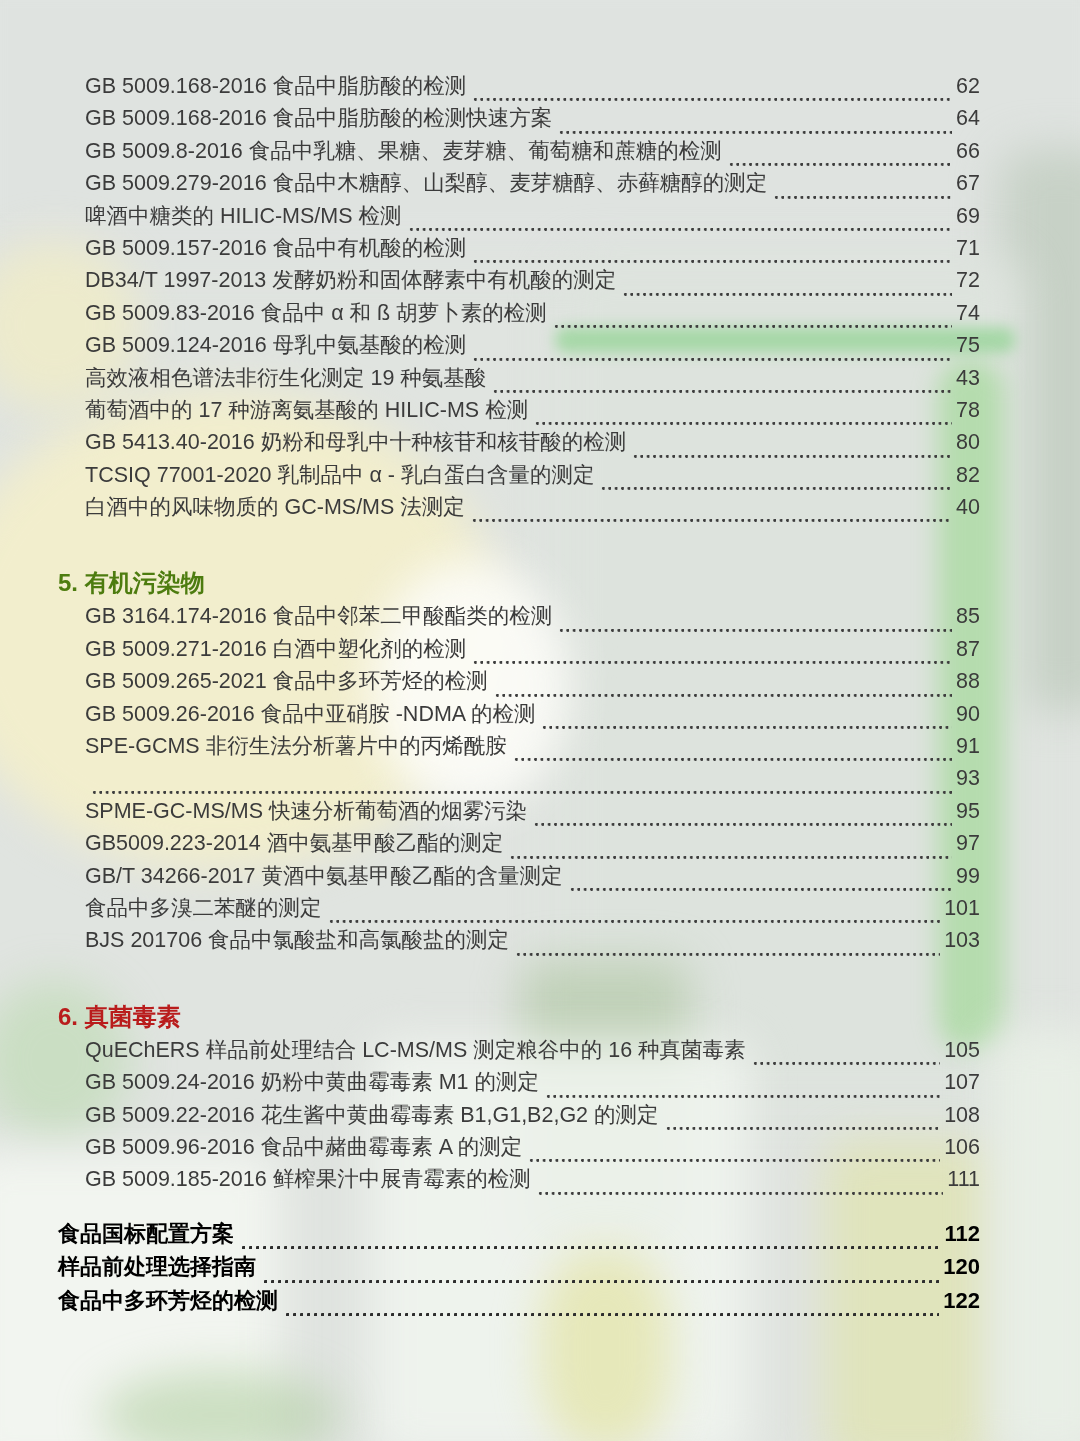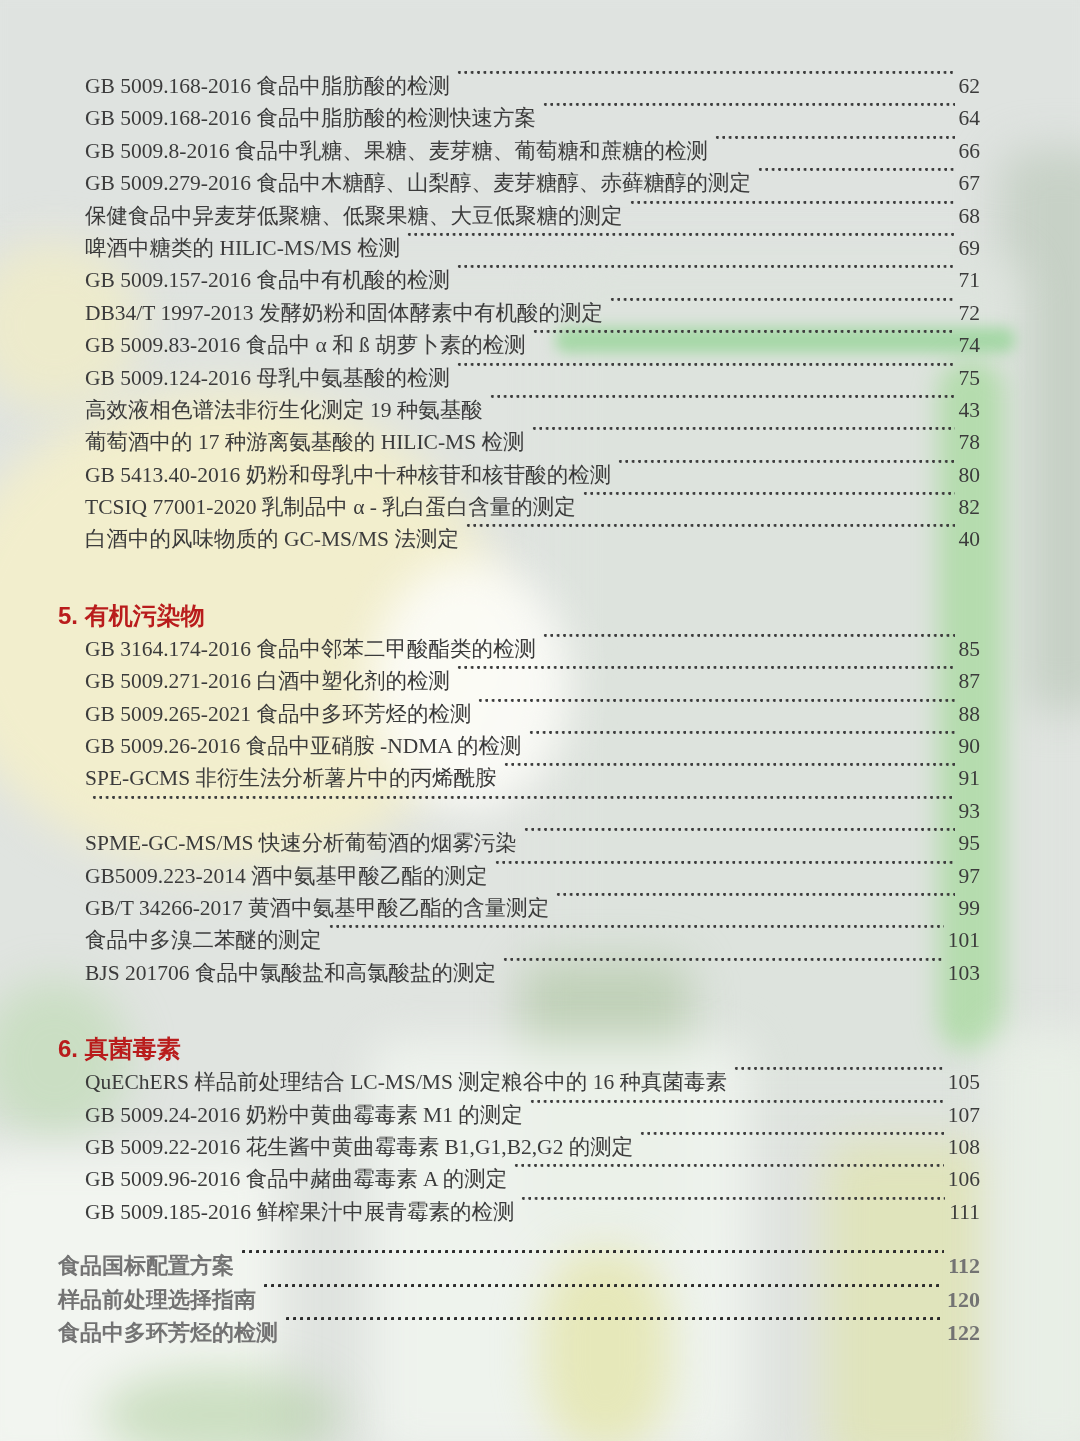--- a/index.html
+++ b/index.html
@@ -24,31 +24,31 @@
   .b-icedarkgap{left:520px;top:960px;width:170px;height:290px;background:rgba(183,203,172,0.75);border-radius:24px;}
   .b-yellowbl  {left:540px;top:1250px;width:130px;height:200px;background:rgba(226,226,158,0.65);border-radius:40%;}
   .b-limeband  {left:825px;top:1140px;width:170px;height:330px;background:rgba(224,228,158,0.55);border-radius:30px;}
   .b-icebl     {left:-40px;top:1150px;width:320px;height:330px;background:rgba(242,246,240,0.95);border-radius:26px;}
   .b-greenstrk {left:100px;top:1370px;width:240px;height:90px;background:rgba(168,202,150,0.5);border-radius:50%;}
   .b-icebr     {left:990px;top:1030px;width:120px;height:430px;background:rgba(233,239,231,0.9);border-radius:24px;}
 
   
   .content{position:absolute;left:0;top:0;width:1080px;box-sizing:border-box;
            padding:70px 100px 0 58px;z-index:2;}
-  .toc-row{display:flex;align-items:flex-start;height:32.4px;line-height:32.4px;
-           font-size:21.5px;color:#3b3b3b;white-space:nowrap;font-family:Liberation Serif, serif;}
+  .toc-row{display:flex;align-items:flex-end;height:32.4px;line-height:32.4px;
+           font-size:21.5px;color:#3b3b3b;white-space:nowrap;}
   .indent{margin-left:27px;}
   .row-label{flex:0 0 auto;}
   .dots{flex:1 1 auto;height:5px;margin:0 4px 0 7px;
         background-image:radial-gradient(circle at 2.4px 2.4px,#3d3d3d 1.25px,rgba(0,0,0,0) 1.7px);
         background-size:6.4px 5px;background-repeat:repeat-x;background-position:left bottom;}
   .row-page{flex:0 0 auto;}
   .section-heading{height:34px;line-height:34px;font-size:24px;font-weight:bold;margin-top:43px;}
   .footer-block{margin-top:21px;}
-  .footer-block .toc-row{height:33.5px;line-height:33.5px;font-size:22px;font-weight:bold;color:#737373;}
+  .footer-block .toc-row{height:33.5px;line-height:33.5px;font-size:22px;font-weight:bold;color:#000000;}
   .footer-block .dots{background-image:radial-gradient(circle at 2.6px 2.6px,#2e2e2e 1.45px,rgba(0,0,0,0) 1.9px);
         background-size:7px 5px;}
 </style>
 </head>
 <body>
 
 <div class="bg">
   <div class="blob b-topband"></div>
   <div class="blob b-rightdark"></div>
   <div class="blob b-glass"></div>
@@ -84,25 +84,20 @@
         <span class="row-label">GB 5009.8-2016 食品中乳糖、果糖、麦芽糖、葡萄糖和蔗糖的检测</span>
         <span class="dots"></span>
         <span class="row-page">66</span>
       </div>
     <div class="toc-row indent">
         <span class="row-label">GB 5009.279-2016 食品中木糖醇、山梨醇、麦芽糖醇、赤藓糖醇的测定</span>
         <span class="dots"></span>
         <span class="row-page">67</span>
       </div>
     <div class="toc-row indent">
-        <span class="row-label">保健食品中异麦芽低聚糖、低聚果糖、大豆低聚糖的测定</span>
-        <span class="dots"></span>
-        <span class="row-page">68</span>
-      </div>
-    <div class="toc-row indent">
         <span class="row-label">啤酒中糖类的 HILIC-MS/MS 检测</span>
         <span class="dots"></span>
         <span class="row-page">69</span>
       </div>
     <div class="toc-row indent">
         <span class="row-label">GB 5009.157-2016 食品中有机酸的检测</span>
         <span class="dots"></span>
         <span class="row-page">71</span>
       </div>
     <div class="toc-row indent">
@@ -140,21 +135,21 @@
         <span class="dots"></span>
         <span class="row-page">82</span>
       </div>
     <div class="toc-row indent">
         <span class="row-label">白酒中的风味物质的 GC-MS/MS 法测定</span>
         <span class="dots"></span>
         <span class="row-page">40</span>
       </div>
   </div>
 
-  <div class="section-heading" style="color: #b91c1c;">5. 有机污染物</div>
+  <div class="section-heading" style="color: #4d7c0f;">5. 有机污染物</div>
   <div>
     <div class="toc-row indent">
         <span class="row-label">GB 3164.174-2016 食品中邻苯二甲酸酯类的检测</span>
         <span class="dots"></span>
         <span class="row-page">85</span>
       </div>
     <div class="toc-row indent">
         <span class="row-label">GB 5009.271-2016 白酒中塑化剂的检测</span>
         <span class="dots"></span>
         <span class="row-page">87</span>

